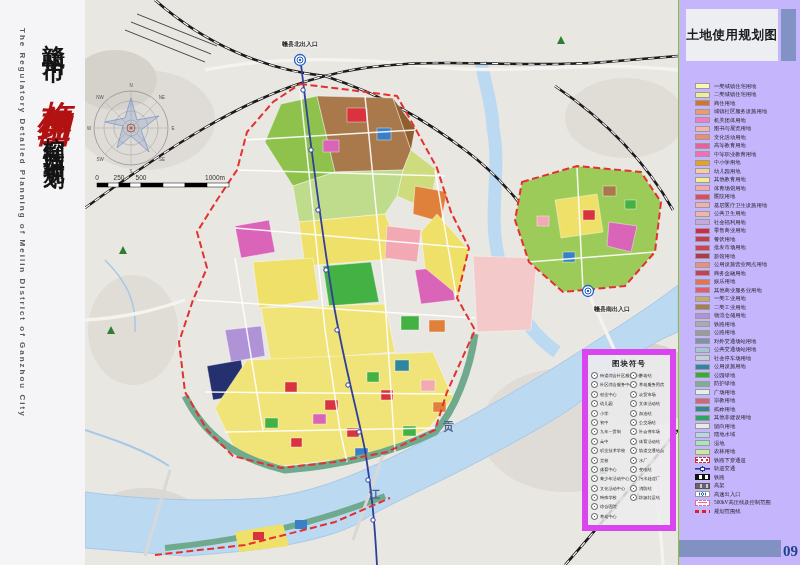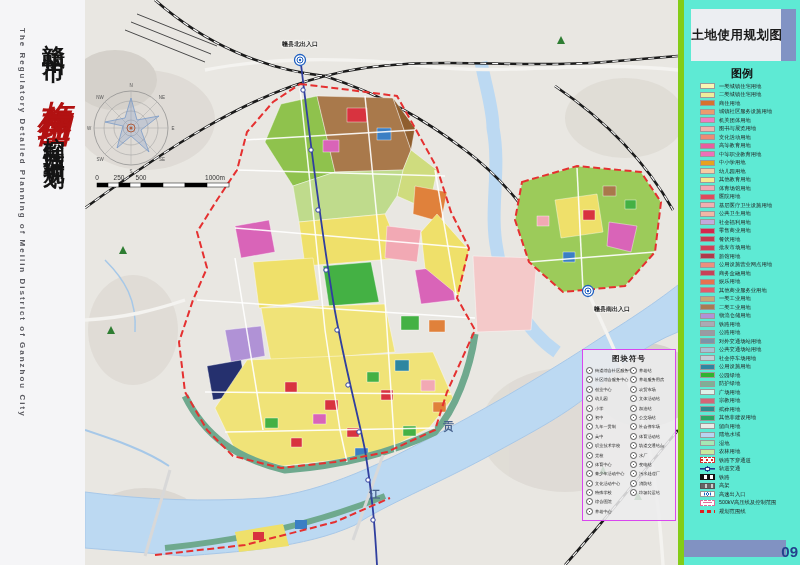--- a/index.html
+++ b/index.html
@@ -21,30 +21,30 @@
   .rw-dash{fill:none;stroke:#FFFFFF;stroke-width:1.1;stroke-dasharray:6 6;}
   .bound{fill:none;stroke:#E53030;stroke-width:2;stroke-dasharray:7 3.5;}
   .road-in{fill:none;stroke:#FFFFFF;stroke-width:1.5;opacity:.9;}
   .road-out{fill:none;stroke:#F4F3F0;stroke-width:3.4;}
   .maplabel{font-size:6px;fill:#222;paint-order:stroke;stroke:#F2F1EE;stroke-width:2px;font-weight:bold;}
   .riverchar{font-size:11px;fill:#46618C;font-weight:bold;}
   .compass-l{font-size:4.5px;fill:#555;}
   .scale-t{font-size:6.5px;fill:#333;}
   
   .blocks-panel{position:absolute;left:497px;top:349px;width:94px;background:rgba(236,236,238,.86);
-                border:1px solid #d946ef;box-sizing:border-box;padding:4px 3px 3px;}
+                border:6px solid #d946ef;box-sizing:border-box;padding:4px 3px 3px;}
   .bp-title{font-size:7.5px;font-weight:bold;color:#222;text-align:center;margin-bottom:3px;letter-spacing:1px;}
   .bp-cols{display:flex;gap:2px;}
   .bp-col{flex:1;min-width:0;}
   .bp-row{display:flex;align-items:center;gap:2px;margin-bottom:2.4px;font-size:4.2px;color:#222;white-space:nowrap;}
   .fic{width:5px;height:5px;border:1px solid #555;border-radius:50%;flex:none;background:#fff;
        background-image:radial-gradient(circle,#555 0 .8px,transparent .9px);}
   
-  .legend{position:absolute;left:678px;top:0;width:122px;height:565px;background:#5eead4;
-          border-left:6px solid #84cc16;box-sizing:border-box;}
+  .legend{position:absolute;left:678px;top:0;width:122px;height:565px;background:#c4b5fd;
+          border-left:1px solid #84cc16;box-sizing:border-box;font-family:Liberation Serif, serif;}
   .lg-header{position:absolute;left:7px;top:9px;width:92px;height:52px;background:#ECEEF2;
              display:flex;align-items:center;justify-content:center;}
   .lg-header span{font-size:12.5px;font-weight:bold;color:#1A1A1A;letter-spacing:.5px;}
   .lg-accent{position:absolute;right:4px;top:9px;width:15px;height:52px;background:#8193C4;}
   .lg-heading{position:absolute;left:0;top:66px;width:100%;text-align:center;font-size:11px;font-weight:bold;color:#111;}
   .lg-rows{position:absolute;left:16px;top:82px;right:2px;}
   .lrow{display:flex;align-items:center;height:8.5px;}
   .sw{width:15px;height:6px;border:1px solid #9A9A9A;box-sizing:border-box;margin-right:4px;flex:none;background:#fff;}
   .lbl{font-size:5.3px;color:#222;white-space:nowrap;}
   
@@ -431,21 +431,20 @@
         </div>
     </div>
   </div>
 </div>
 
 <div class="legend">
   <div class="lg-header">
     <span>土地使用规划图</span>
   </div>
   <div class="lg-accent"></div>
-  <div class="lg-heading">图例</div>
 
   <div class="lg-rows">
     <div>
 
         <div class="lrow">
           <span class="sw" style="background: rgb(251, 246, 180);"></span>
           <span class="lbl">一类城镇住宅用地</span>
         </div>
 
         <div class="lrow">

